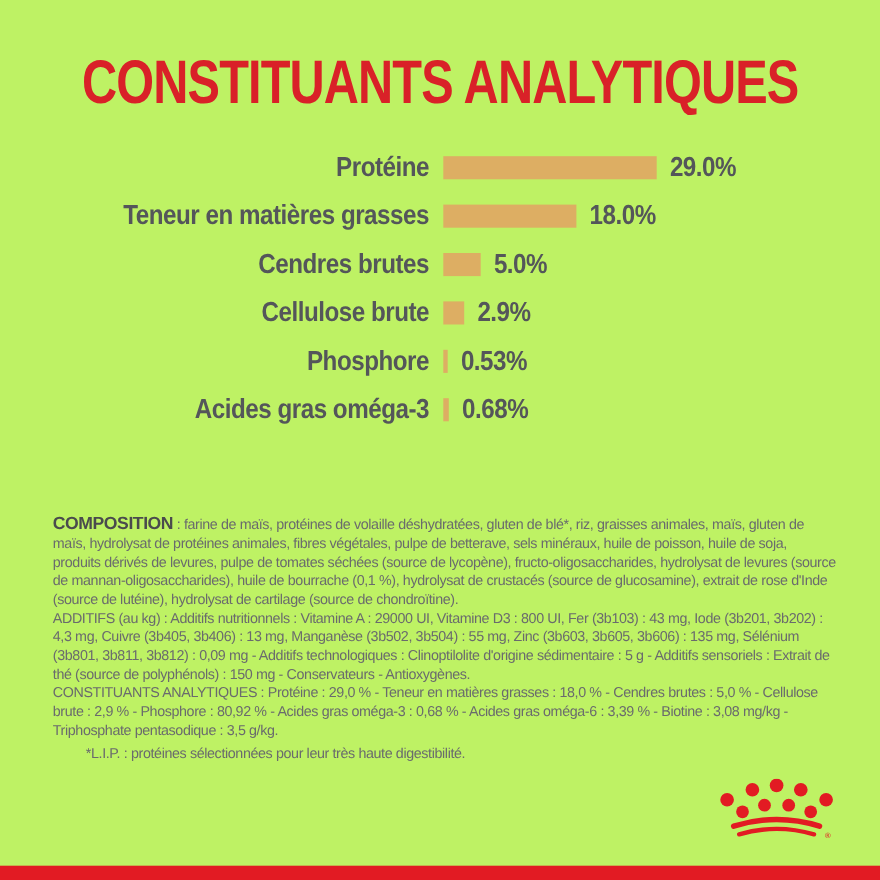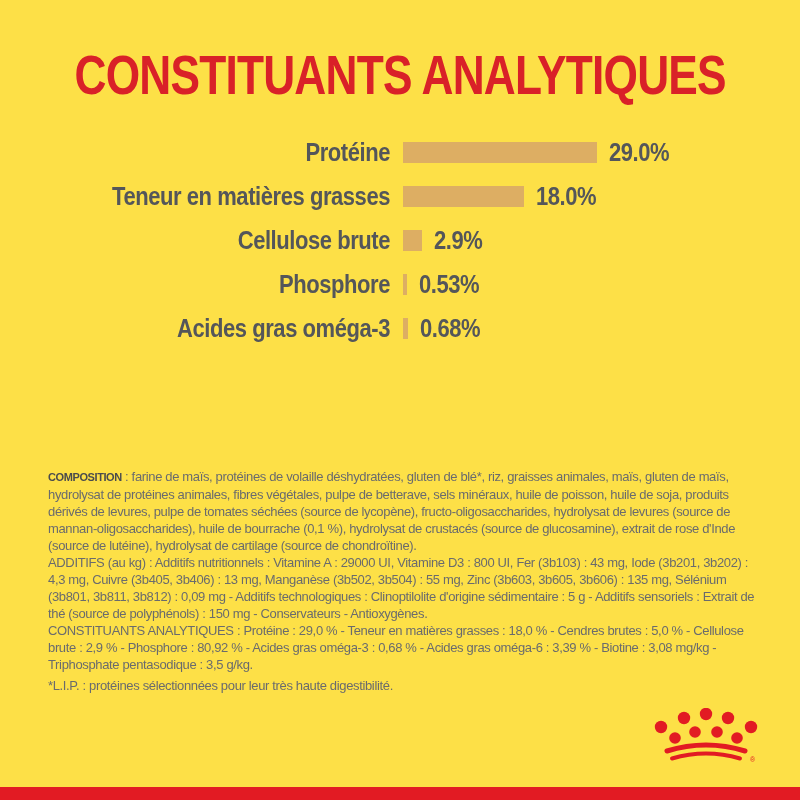--- a/index.html
+++ b/index.html
@@ -2,21 +2,21 @@
 <html><head>
 <meta charset="utf-8">
 <style>
   * { margin: 0; padding: 0; box-sizing: border-box; }
   html, body { width: 800px; height: 800px; overflow: hidden; }
   body {
     font-family: "Liberation Sans", sans-serif;
     background: #ffffff;
     position: relative;
   }
-  .page { position: absolute; inset: 0; background: #fde047; }
+  .page { position: absolute; inset: 0; background: #bef264; }
 
   
   .title-wrap {
     position: absolute; top: 42px; left: 0; width: 800px;
     display: flex; justify-content: center;
   }
   .title {
     font-size: 56px; font-weight: bold; color: #d92128;
     letter-spacing: -1px; white-space: nowrap;
     transform: scaleX(0.79); transform-origin: center;
@@ -43,24 +43,24 @@
   }
 
   
   .legal {
     position: absolute; top: 468px; left: 48px; width: 712px;
     font-size: 13px; line-height: 17px; color: #6a6b6d;
     letter-spacing: -0.35px; text-align: left;
   }
   .legal p { margin: 0; }
   .legal .heading-bold {
-    font-weight: bold; font-size: 11px; color: #4a4b4d;
+    font-weight: bold; font-size: 16px; color: #4a4b4d;
     letter-spacing: -0.4px;
   }
-  .legal .footnote { margin-top: 4px; }
+  .legal .footnote { margin-top: 4px; margin-left: 30px; }
 
   
   .logo {
     position: absolute; top: 708px; left: 653px;
     width: 106px; height: 56px;
   }
 
   
   .bottom-band {
     position: absolute; left: 0; bottom: 0;
@@ -79,20 +79,25 @@
   <div class="chart">
     <div class="chart-row">
       <div class="bar-label">Protéine</div>
       <div class="bar" style="width: 194.3px;"></div>
       <div class="bar-value">29.0%</div>
     </div>
     <div class="chart-row">
       <div class="bar-label">Teneur en matières grasses</div>
       <div class="bar" style="width: 120.6px;"></div>
       <div class="bar-value">18.0%</div>
+    </div>
+    <div class="chart-row">
+      <div class="bar-label">Cendres brutes</div>
+      <div class="bar" style="width: 33.5px;"></div>
+      <div class="bar-value">5.0%</div>
     </div>
     <div class="chart-row">
       <div class="bar-label">Cellulose brute</div>
       <div class="bar" style="width: 19.4px;"></div>
       <div class="bar-value">2.9%</div>
     </div>
     <div class="chart-row">
       <div class="bar-label">Phosphore</div>
       <div class="bar" style="width: 3.6px;"></div>
       <div class="bar-value">0.53%</div>

